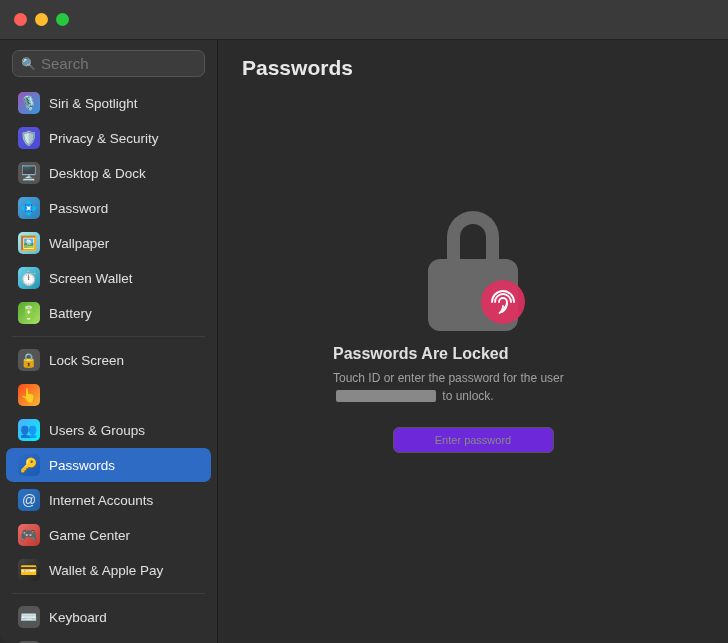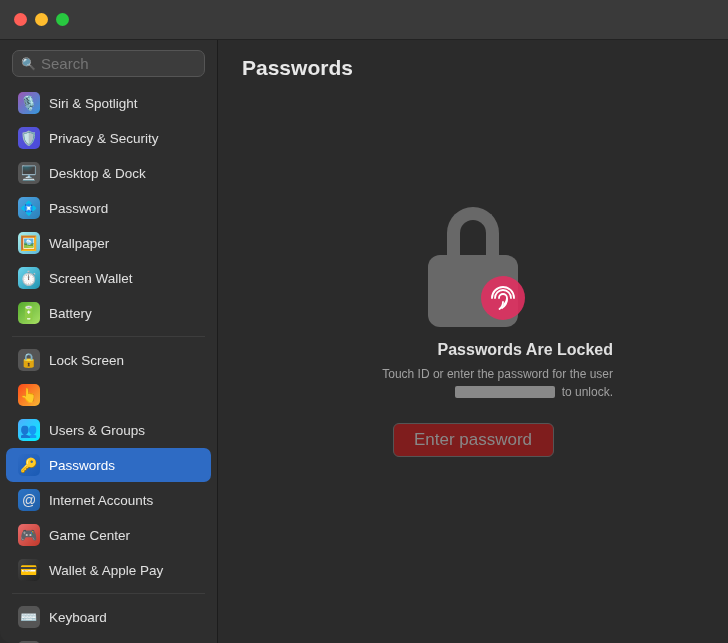--- a/index.html
+++ b/index.html
@@ -175,21 +175,21 @@
 
     .fingerprint-overlay {
       position: absolute;
       bottom: 6px;
       right: -8px;
       width: 46px;
       height: 46px;
     }
 
     .lock-text-section {
-      text-align: right;
+      text-align: left;
     }
 
     .locked-title {
       font-size: 16px;
       font-weight: 700;
       color: #e0e0e0;
       margin-bottom: 6px;
     }
 
     .locked-desc {
@@ -206,25 +206,25 @@
       width: 100px;
       height: 12px;
       vertical-align: middle;
       margin: 0 3px;
     }
 
     .password-input-wrap {
       margin-top: 8px;
     }
     .password-input-wrap input {
-      background: #7f1d1d;
+      background: #6d28d9;
       border: 1px solid #555;
       border-radius: 6px;
       color: #aaa;
-      font-size: 17px;
+      font-size: 11px;
       padding: 6px 14px;
       width: 161px;
       outline: none;
       text-align: center;
     }
     .password-input-wrap input::placeholder {
       color: #888;
     }
 
     

